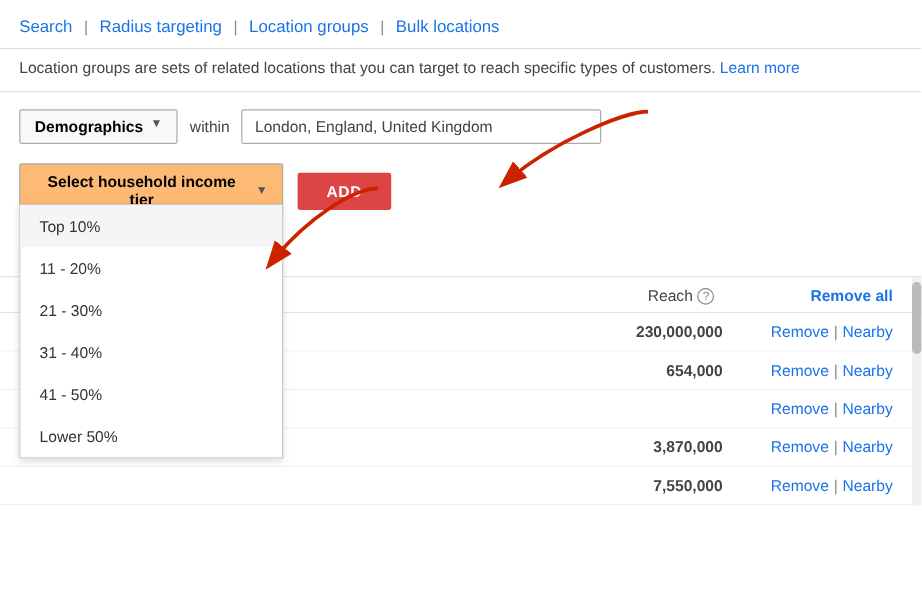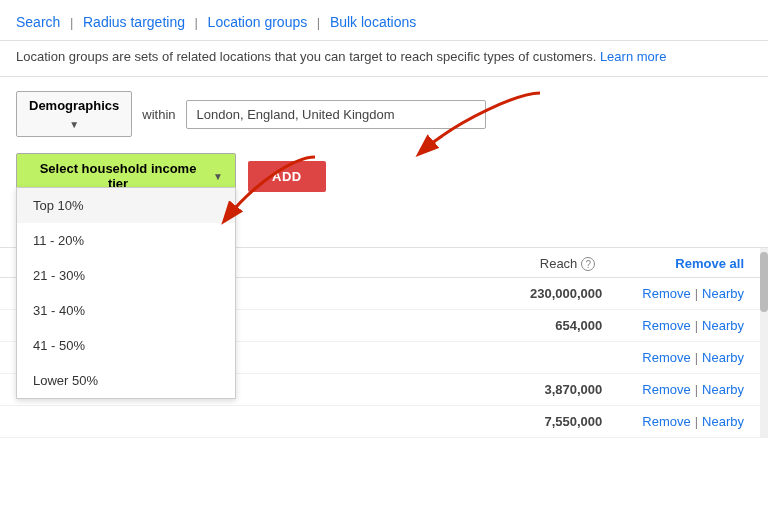--- a/index.html
+++ b/index.html
@@ -50,21 +50,20 @@
     .dropdown-btn {
       border: 1px solid #aaa;
       background: #f8f8f8;
       padding: 6px 12px;
       font-size: 13px;
       font-weight: bold;
       cursor: pointer;
       display: flex;
       gap: 6px;
       border-radius: 2px;
-      flex-direction: column;
     }
     .dropdown-btn .arrow {
       font-size: 10px;
       color: #555;
     }
 
     .within-label {
       font-size: 13px;
       color: #444;
     }
@@ -81,21 +80,21 @@
     .second-row {
       display: flex;
       align-items: center;
       padding: 4px 16px 0;
       gap: 12px;
       position: relative;
     }
 
     .income-dropdown-btn {
       border: 1px solid #aaa;
-      background: #bef264;
+      background: #fdba74;
       padding: 7px 12px;
       font-size: 13px;
       font-weight: bold;
       cursor: pointer;
       display: flex;
       align-items: center;
       gap: 6px;
       border-radius: 2px;
       width: 220px;
     }

